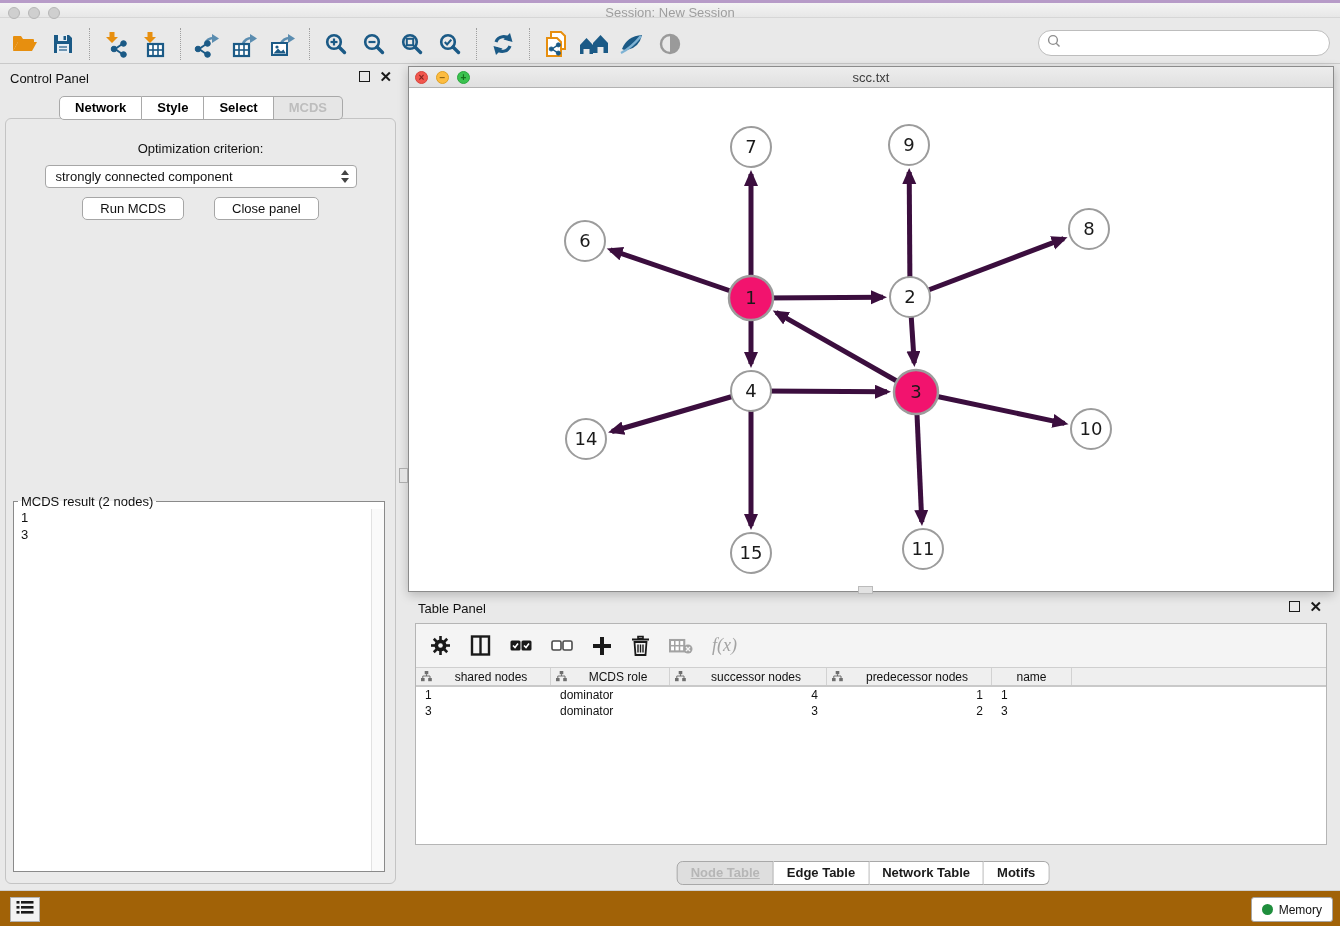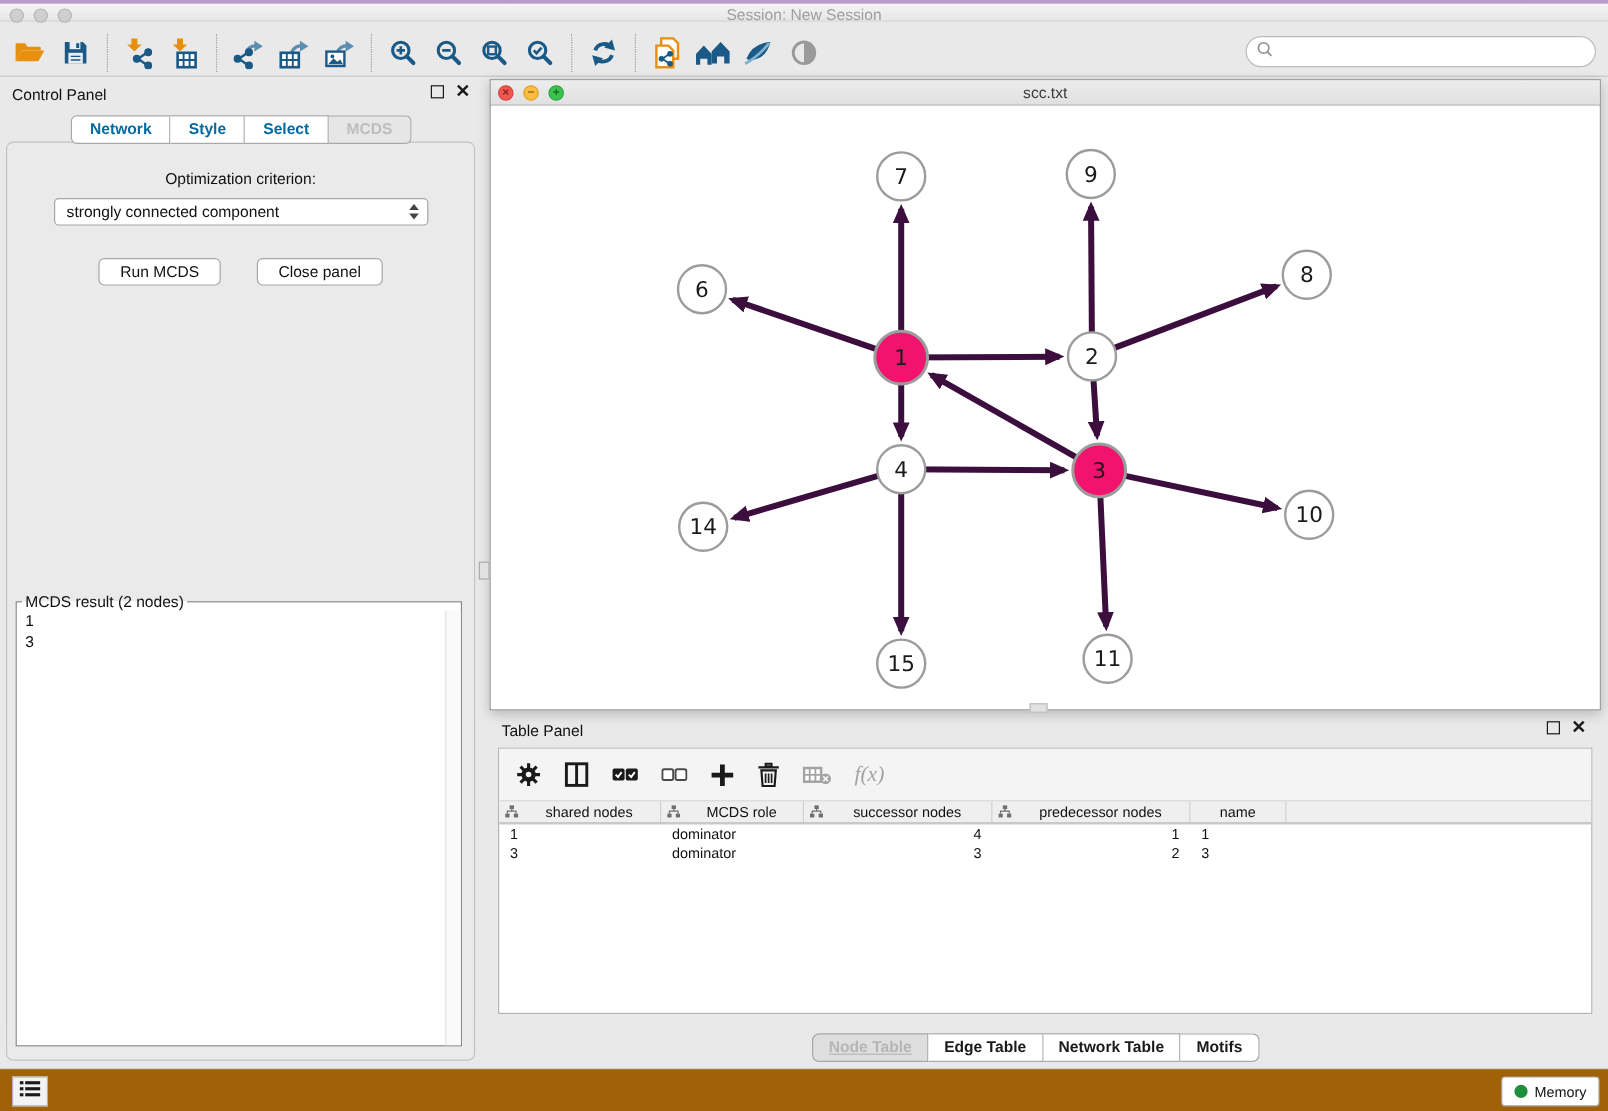--- a/index.html
+++ b/index.html
@@ -25,34 +25,34 @@
 
   
   .control-panel { position:absolute; left:0; top:64px; width:402px; height:826px; }
   .cp-header { position:absolute; left:0; top:0; width:100%; height:26px; }
   .panel-title { position:absolute; left:10px; top:7px; font-size:13px; color:#111; }
   .win-btns { position:absolute; right:10px; top:7px; display:flex; gap:9px; align-items:center; }
   .float-btn { width:11px; height:11px; border:1.5px solid #1a1a1a; background:transparent; }
   .close-btn { font-size:15px; font-weight:bold; color:#1a1a1a; line-height:11px; }
   .cp-tabs { position:absolute; left:50%; transform:translateX(-50%); top:32px; display:flex; z-index:3; }
   .cp-tab { padding:3px 15px 4px; background:#fff; border:1px solid #a8a8a8; border-left:none; font-weight:bold;
-            font-size:13px; color:#0369a1; white-space:nowrap; }
+            font-size:13px; color:#000000; white-space:nowrap; }
   .cp-tab:first-child { border-left:1px solid #a8a8a8; border-radius:5px 0 0 5px; }
   .cp-tab:last-child { border-radius:0 5px 5px 0; }
   .cp-tab.selected { background:#e6e6e6; color:#bdbdbd; }
   .cp-content { position:absolute; left:5px; right:6px; top:54px; bottom:6px; background:#eaeaea;
                 border:1px solid #c4c4c4; border-radius:6px; }
   .opt-label { text-align:center; font-size:13px; color:#111; padding-top:22px; }
   .criterion-select { width:312px; height:23px; margin:9px auto 0; background:#fff; border:1px solid #a6a6a6;
                       border-radius:4px; display:flex; align-items:center; padding:0 22px 0 10px; font-size:13px;
                       position:relative; color:#111; }
   .spinners { position:absolute; right:7px; top:4px; display:flex; flex-direction:column; gap:3px; }
   .tri-up { width:0; height:0; border-left:4px solid transparent; border-right:4px solid transparent; border-bottom:5px solid #444; }
   .tri-down { width:0; height:0; border-left:4px solid transparent; border-right:4px solid transparent; border-top:5px solid #444; }
-  .btn-row { display:flex; justify-content:center; gap:30px; margin-top:27px; }
+  .btn-row { display:flex; justify-content:center; gap:30px; margin-top:9px; }
   .aqua-btn { background:#fff; border:1px solid #a6a6a6; border-radius:5px; font-size:13px; color:#111;
               height:23px; padding:0 17px; font-family:"Liberation Sans",sans-serif; }
   .mcds-result { position:absolute; left:7px; right:10px; top:375px; height:378px; background:#fff;
                  border:1px solid #8a8a8a; }
   .mcds-result legend { font-size:13px; color:#111; padding:0 3px; margin-left:4px; }
   .result-body { position:absolute; inset:0 13px 0 0; overflow:hidden; }
   .result-line { font-size:13px; line-height:17px; padding-left:7px; color:#111; }
   .result-scrollbar { position:absolute; right:0; top:0; bottom:0; width:13px; background:#fafafa; border-left:1px solid #e2e2e2; }
 
   

